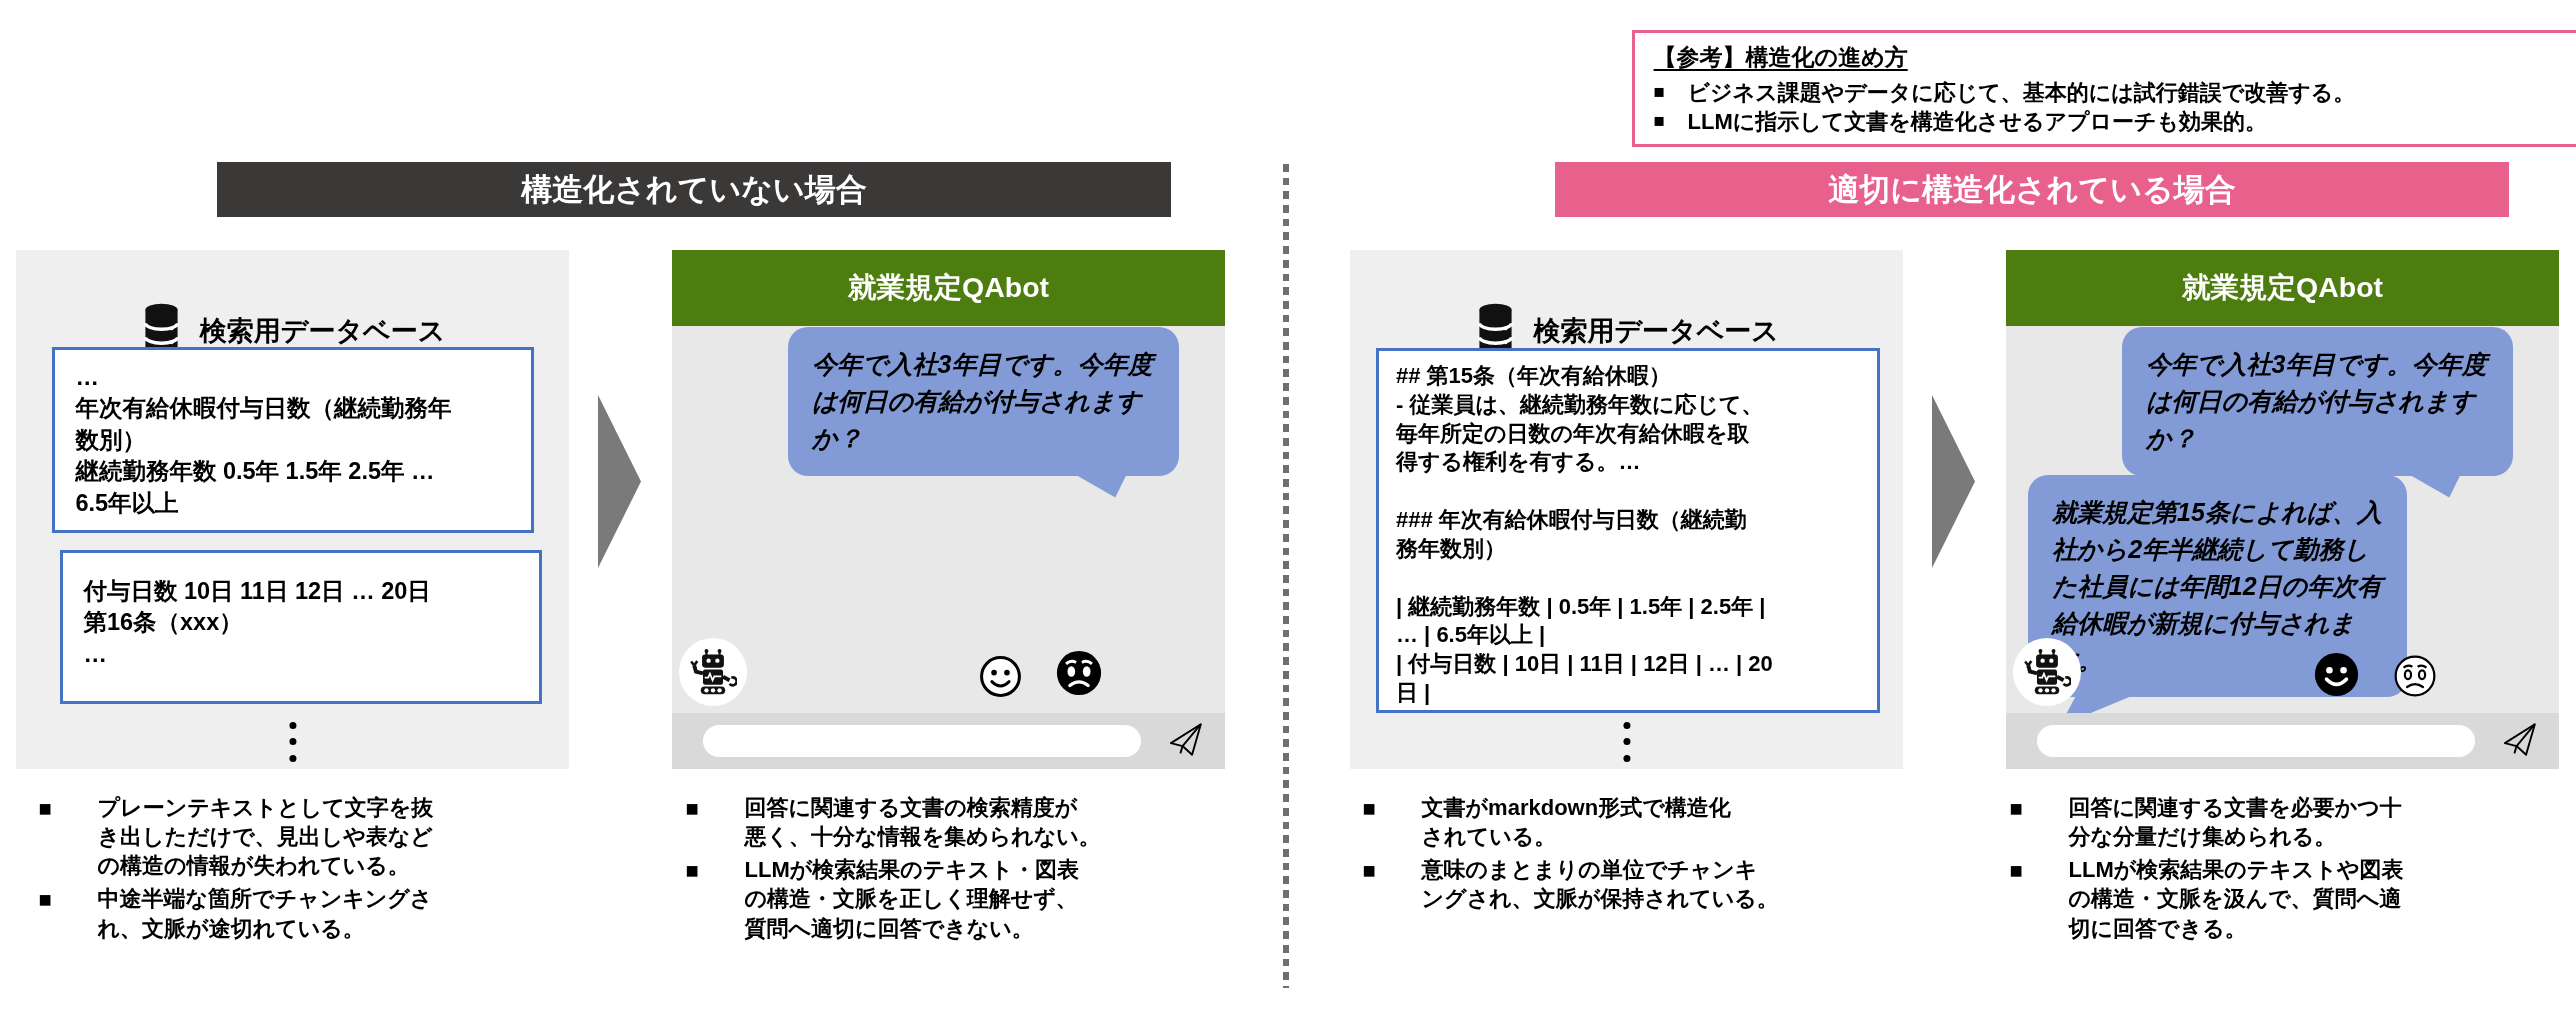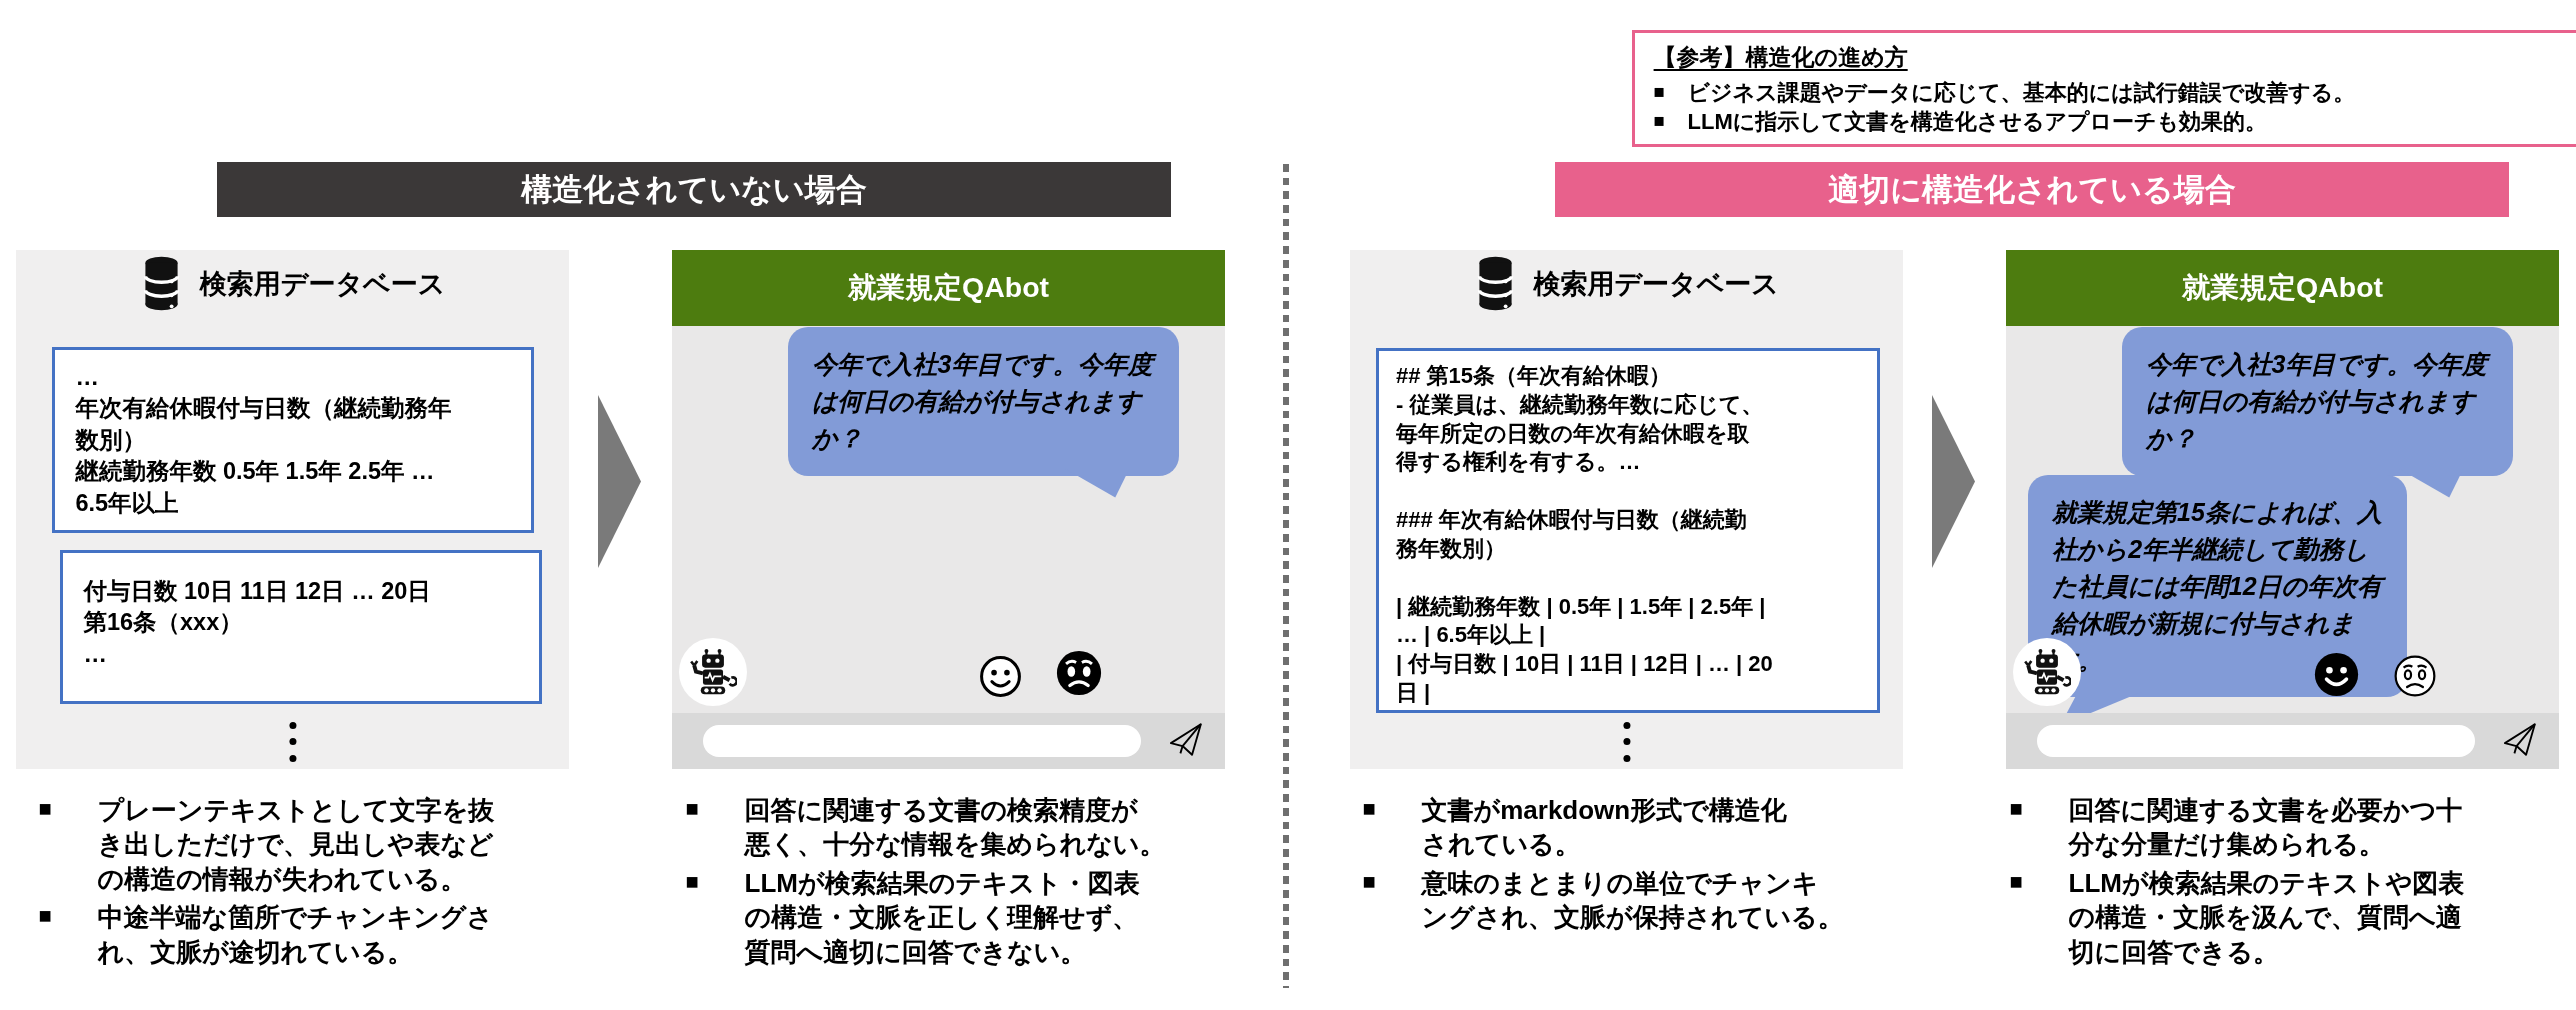--- a/index.html
+++ b/index.html
@@ -19,21 +19,21 @@
               justify-content:center;color:#fff;font-size:31px;}
   .header-dark{left:217px;background:#3b3838;}
   .header-pink{left:1555px;background:#e8618c;}
 
   
   .panel{position:absolute;top:250px;width:553px;height:519px;}
   .db-panel{background:#f0efef;}
   .p-ldb{left:16.4px;}  .p-lchat{left:672px;}
   .p-rdb{left:1350px;} .p-rchat{left:2006px;}
 
-  .db-title-row{display:flex;align-items:center;justify-content:center;gap:16.4px;padding-top:6px;}
+  .db-title-row{display:flex;align-items:center;justify-content:center;gap:16.4px;padding-top:6px;margin-top:47px;}
   .db-title{font-size:27px;}
   .doc-box{position:absolute;box-sizing:border-box;background:#ffffff;border:3.3px solid #4472c4;
            font-size:23.5px;line-height:1.34;padding:12px 20px;overflow:hidden;}
   .b-l1{left:36px;top:97px;width:482px;height:186px;}
   .b-l2{left:44px;top:300px;width:482px;height:154px;padding-top:23px;}
   .b-r1{left:26px;top:98px;width:504px;height:365px;font-size:22px;line-height:1.31;padding:11px 17px;}
 
   .vdots{position:absolute;left:50%;top:472px;transform:translateX(-50%);display:flex;
          flex-direction:column;gap:9.3px;align-items:center;}
   .vdots i{width:7.1px;height:7.1px;border-radius:50%;background:#000;}
@@ -62,21 +62,21 @@
          clip-path:polygon(0 0,100% 50%,0 100%);}
   .arr-l{left:598px;} .arr-r{left:1932px;}
   .divider{position:absolute;left:1283px;top:164px;width:6px;height:824px;
            background:repeating-linear-gradient(to bottom,#6f6f6f 0 7.7px,transparent 7.7px 13.7px);}
 
   
   .notes{position:absolute;top:793px;width:635px;display:flex;flex-direction:column;gap:4.4px;}
   .n-ldb{left:32px;} .n-lchat{left:679px;} .n-rdb{left:1356px;} .n-rchat{left:2003px;}
   .note{display:flex;}
   .note .marker{flex:none;width:59px;font-size:22px;padding-left:6.6px;padding-top:2.7px;}
-  .note .text{font-size:26px;line-height:1.32;}
+  .note .text{font-size:22px;line-height:1.32;}
 </style>
 </head>
 <body>
 
 <div class="canvas">
 
   <div class="ref-box">
     <div class="ref-title">【参考】構造化の進め方</div>
     <div class="ref-bullet">
       <span class="marker">■</span>

